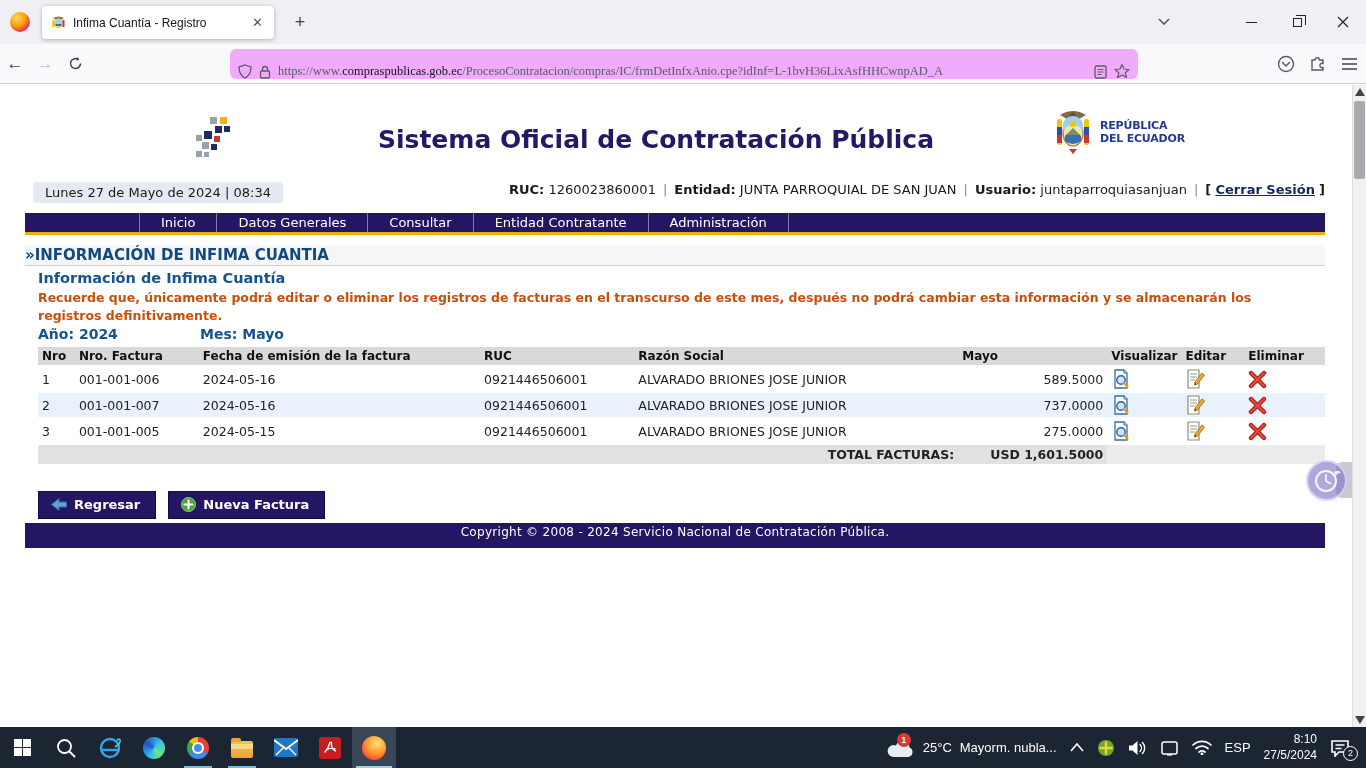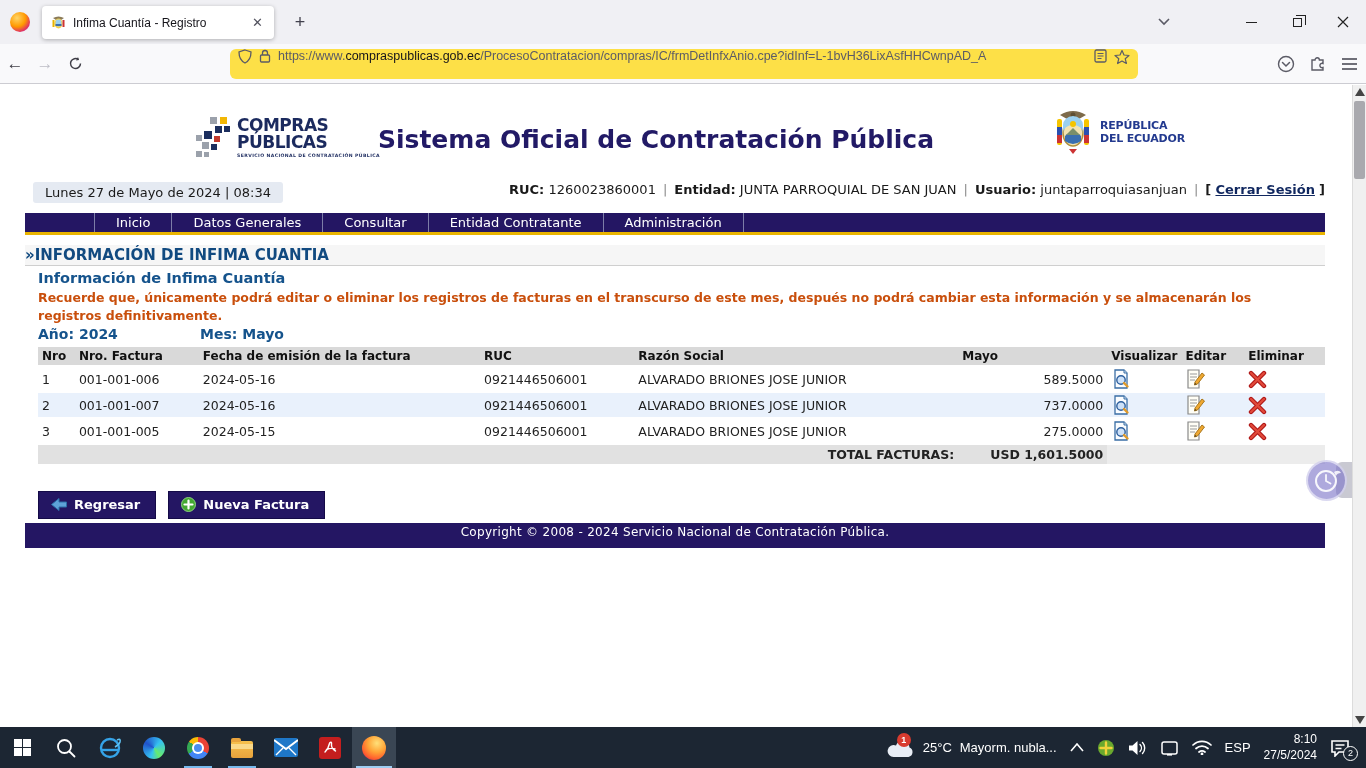--- a/index.html
+++ b/index.html
@@ -24,22 +24,22 @@
   .restore-glyph { width:9px; height:9px; border:1px solid #222; position:relative; background:#f0f0f4; }
   .restore-glyph:before { content:""; position:absolute; left:2px; top:-4px; width:9px; height:9px;
     border:1px solid #222; border-left:none; border-bottom:none; }
 
   .toolbar { position:absolute; top:44px; left:0; right:0; height:40px; background:#f9f9fb;
     border-bottom:1px solid #ccccd2; display:flex; align-items:center; }
   .nav-ico { width:30px; height:28px; display:flex; align-items:center; justify-content:center;
     font-size:17px; color:#3f3e47; }
   .nav-ico.disabled { color:#bdbdc6; }
   .toolbar .spacer-l { width:10px; }
-  .urlbar { position:absolute; left:230px; top:5px; width:908px; height:30px; background:#fde047;
-    border-radius:6px; display:flex; align-items:flex-start; padding:0 8px; gap:7px; }
+  .urlbar { position:absolute; left:230px; top:5px; width:908px; height:30px; background:#f0abfc;
+    border-radius:6px; display:flex; align-items:flex-end; padding:0 8px; gap:7px;font-family:Liberation Serif, serif; }
   .url-text { flex:1; font-size:12.5px; color:#5b5b66; white-space:nowrap; overflow:hidden; }
   .url-text b { color:#15141a; font-weight:normal; }
   .tb-right { position:absolute; right:8px; top:5px; display:flex; align-items:center; gap:14px; height:30px; }
 
   svg.ico { display:block; }
 
   
   .scrollbar { position:absolute; right:0; top:85px; width:14px; height:642px; background:#f0f0f0;
     border-left:1px solid #dcdcdc; }
   .sb-up { position:absolute; top:3px; left:2px; }
@@ -60,21 +60,21 @@
 
   .infobar { position:absolute; left:25px; right:27px; top:97px; height:24px; display:flex;
     align-items:flex-start; justify-content:space-between; font-size:13px; color:#1a1a1a; }
   .date-box { background:#e5eaf2; border-radius:3px; padding:3px 12px; margin-left:8px; }
   .session { display:flex; align-items:center; gap:7px; white-space:nowrap; }
   .session .sep { color:#8a8a8a; }
   .logout-link { font-weight:bold; text-decoration:underline; color:#10275f; }
   .session b { font-weight:bold; }
 
   .mainmenu { position:absolute; left:25px; right:27px; top:128px; height:22px; background:#241663;
-    border-bottom:3px solid #e9b400; display:flex; align-items:stretch; padding-left:69px; }
+    border-bottom:3px solid #e9b400; display:flex; align-items:stretch; padding-left:114px; }
   .menu-item { color:#fff; font-size:13px; display:flex; align-items:center; padding:0 21px;
     border-left:1px solid #7d7da8; }
   .menu-item:last-child { border-right:1px solid #7d7da8; }
 
   .crumb-bar { position:absolute; left:25px; right:27px; top:160px; height:21px; background:#f6f6f6;
     border-bottom:1px solid #cfcfcf; font-size:15px; font-weight:bold; color:#114a80; line-height:20px; }
   .sec-title { position:absolute; left:38px; top:185px; font-size:14.5px; font-weight:bold; color:#15538c; }
   .warning { position:absolute; left:38px; right:50px; top:204px; font-size:12.5px; font-weight:bold;
     color:#c94f0c; line-height:1.45; }
   .year { position:absolute; left:38px; top:241px; font-size:14px; font-weight:bold; color:#15538c; }
@@ -224,25 +224,20 @@
       <rect x="19" y="11" width="7" height="7" fill="#1b2e5e"></rect>
         <rect x="28" y="11" width="6" height="6" fill="#1b2e5e"></rect>
       <rect x="8" y="16" width="8" height="8" fill="#1b2e5e"></rect>
         <rect x="0" y="20" width="6" height="6" fill="#9ba1ab"></rect>
       <rect x="18" y="21" width="6" height="6" fill="#c23b2e"></rect>
       <rect x="6" y="27" width="7" height="7" fill="#9ba1ab"></rect>
         <rect x="15" y="29" width="6" height="6" fill="#1b2e5e"></rect>
       <rect x="0" y="36" width="6" height="6" fill="#9ba1ab"></rect>
         <rect x="8" y="37" width="5" height="5" fill="#9ba1ab"></rect>
     </svg>
-    <div class="logo-cp-text">
-      <div class="l1">COMPRAS</div>
-      <div class="l1">PÚBLICAS</div>
-      <div class="tagline">SERVICIO NACIONAL DE CONTRATACIÓN PÚBLICA</div>
-    </div>
   </div>
 
   <div class="site-title">Sistema Oficial de Contratación Pública</div>
 
   <div class="logo-ec">
     <svg class="ico" width="42" height="48" viewBox="0 0 42 48">
       <path d="M8 6 Q21 -2 34 6 L27 10 Q21 6 15 10 Z" fill="#7d6a4a"></path>
       <circle cx="21" cy="6" r="2.5" fill="#5d4e33"></circle>
       <rect x="5" y="10" width="5" height="26" rx="2" fill="#f5c400"></rect>
       <rect x="5" y="18" width="5" height="8" fill="#2a4fb0"></rect>

